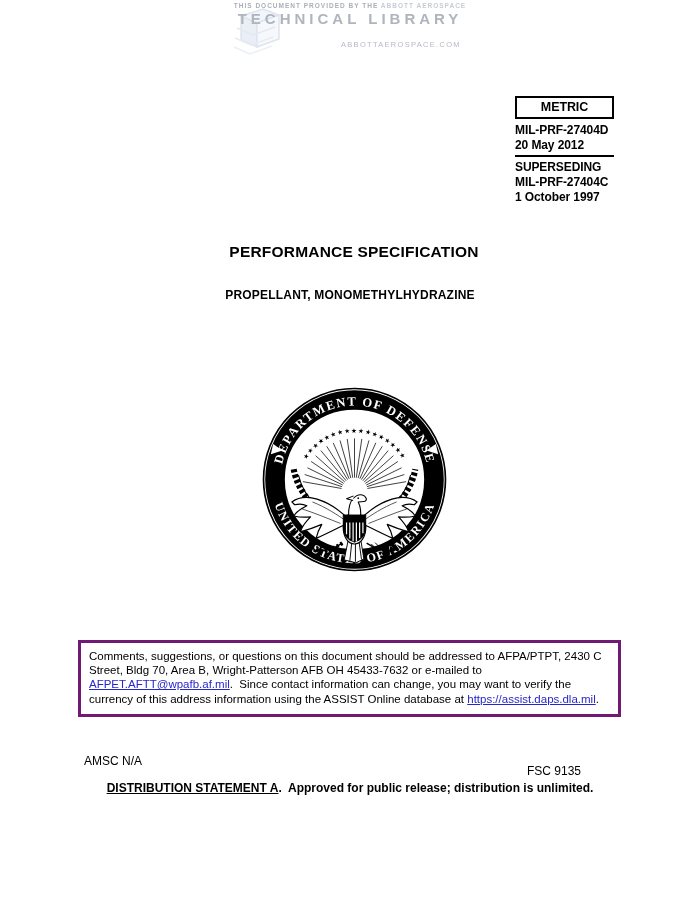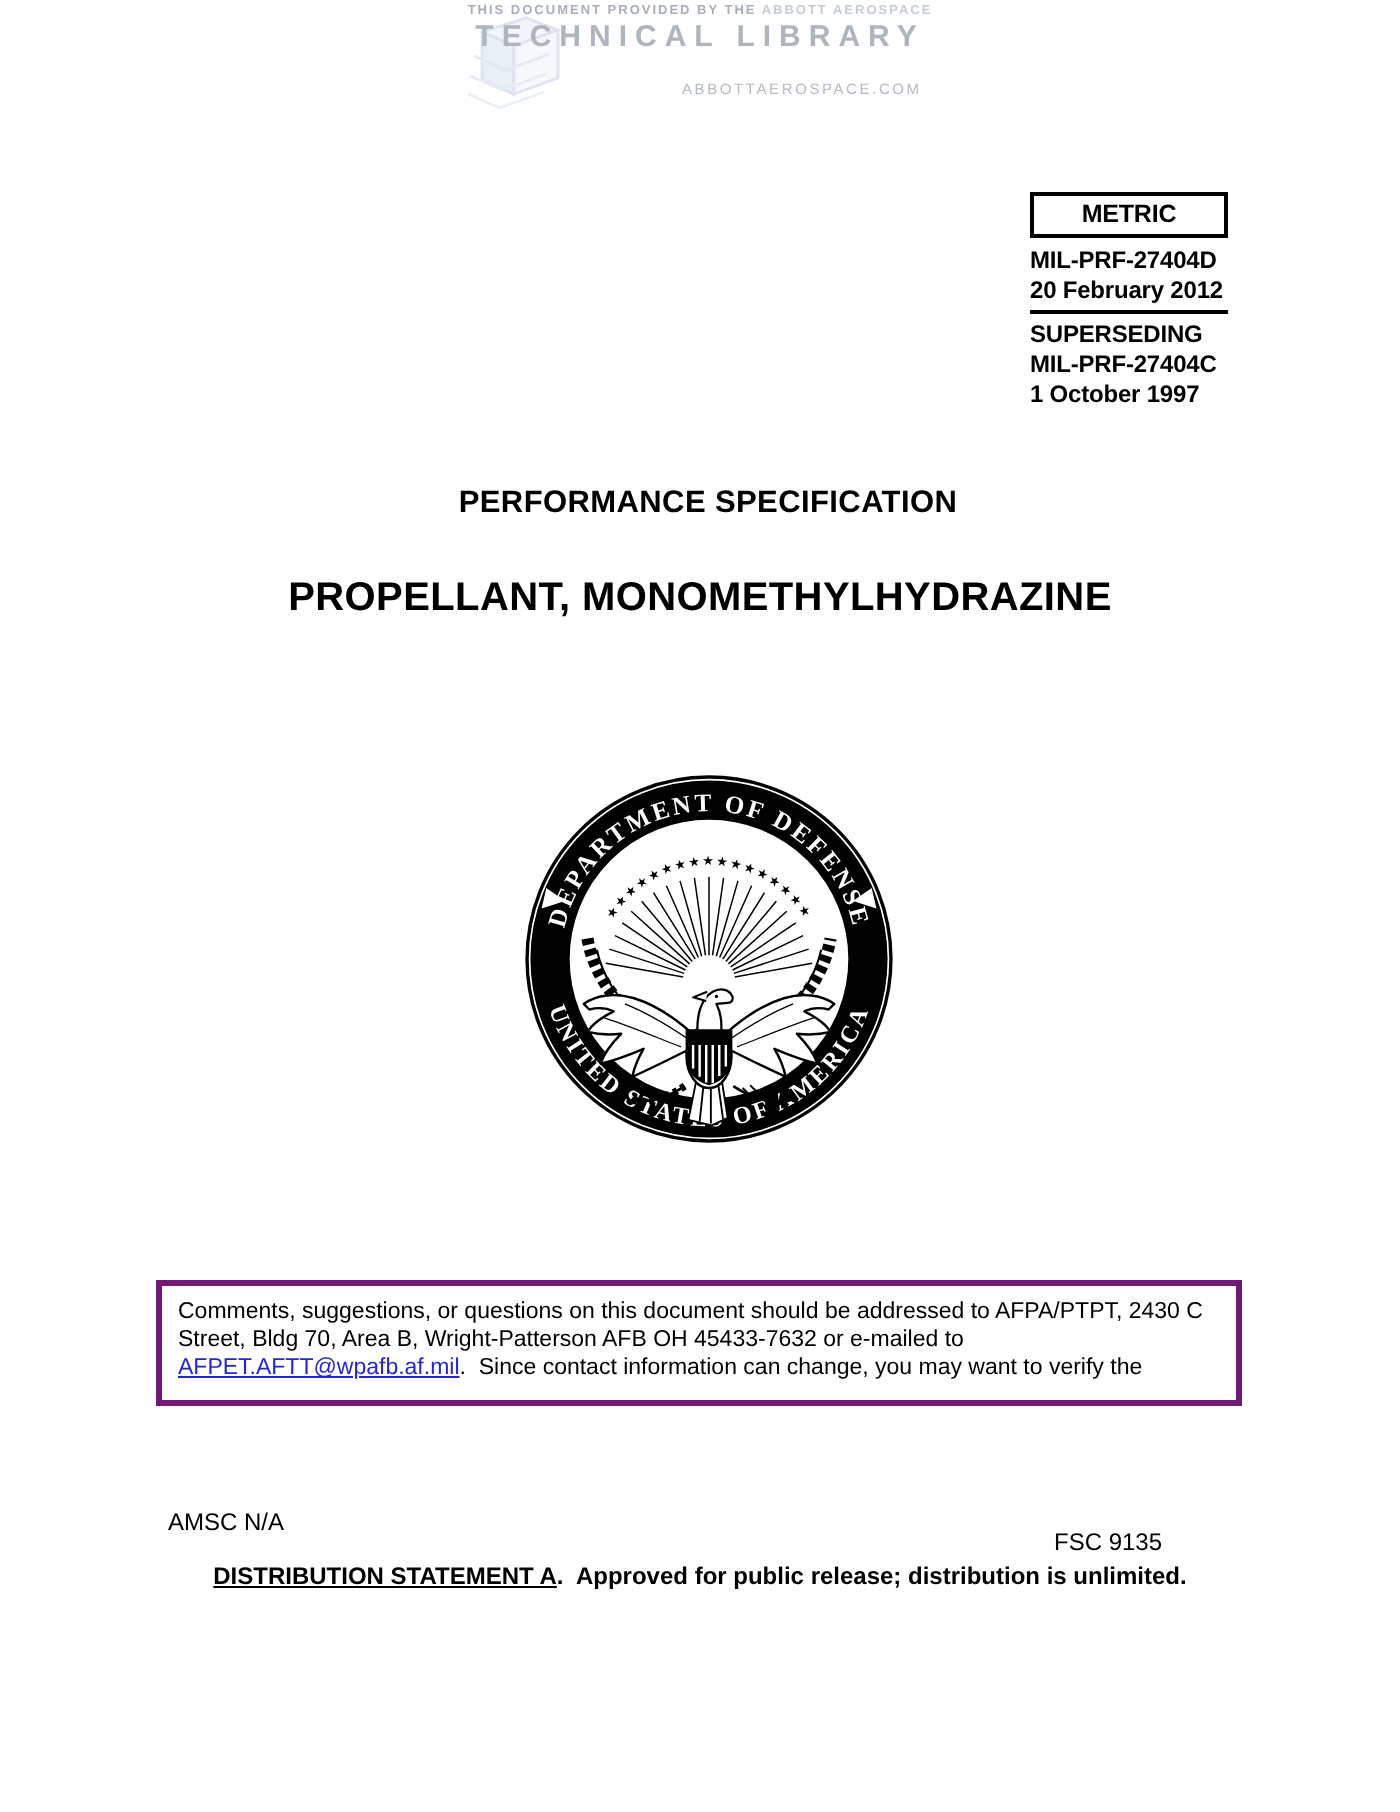--- a/index.html
+++ b/index.html
@@ -14,21 +14,21 @@
   .library-url { top:40px; left:341px; font-size:7.5px; font-weight:normal; letter-spacing:1.3px; color:#b4bac2; }
   .cube-logo { top:6px; left:227px; }
 
   
   .spec-block { top:96px; left:515px; width:100px; font-weight:bold; font-size:12px; line-height:15px; letter-spacing:-0.1px; }
   .metric-box { width:99px; height:23px; border:2px solid #000; text-align:center; line-height:19px; font-size:12.5px; margin-bottom:4px; }
   .spec-divider { border:0; border-top:2px solid #000; width:99px; margin:2px 0 3px 0; }
 
   
   .spec-heading { top:243px; left:4px; width:700px; text-align:center; font-size:15.5px; font-weight:bold; letter-spacing:0.2px; }
-  .spec-subject { top:288px; left:0; width:700px; text-align:center; font-size:20px; font-weight:bold; letter-spacing:0.2px; }
+  .spec-subject { top:288px; left:0; width:700px; text-align:center; font-size:12px; font-weight:bold; letter-spacing:0.2px; }
 
   
   .seal-wrap { top:386px; left:261px; width:187px; height:187px; }
 
   
   .comments-box { top:640px; left:78px; width:543px; border:3px solid #701a75; padding:6px 7px 8px 8px; font-size:11.5px; line-height:14.2px; }
   .comments-box .cline { white-space:pre; }
   a.doclink { color:#2626cc; text-decoration:underline; cursor:pointer; }
 
   
@@ -54,21 +54,21 @@
       </g>
     </svg>
   </div>
   <div class="abs provider-line"><span>THIS DOCUMENT PROVIDED BY THE </span><span class="lighter">ABBOTT AEROSPACE</span></div>
   <div class="abs library-title">TECHNICAL LIBRARY</div>
   <div class="abs library-url">ABBOTTAEROSPACE.COM</div>
 
   <div class="abs spec-block">
     <div class="metric-box"><span>METRIC</span></div>
     <div>MIL-PRF-27404D</div>
-    <div>20 February 2012</div>
+    <div>20 May 2012</div>
     <hr class="spec-divider">
     <div>SUPERSEDING</div>
     <div>MIL-PRF-27404C</div>
     <div>1 October 1997</div>
   </div>
 
   <div class="abs spec-heading">PERFORMANCE SPECIFICATION</div>
   <div class="abs spec-subject">PROPELLANT, MONOMETHYLHYDRAZINE</div>
 
   <div class="abs seal-wrap">
@@ -129,19 +129,20 @@
         <path d="M 88,138 h 24 v 12.5 q 0,13 -12,16.5 q -12,-3.5 -12,-16.5 z" fill="#000" stroke="#000" stroke-width="1"></path>
         <path d="M 91.5,146 V 158.5 M 95,146 V 163 M 98.5,146 V 166 M 102,146 V 166.3 M 105.5,146 V 162.5 M 109,146 V 157.5" stroke="#fff" stroke-width="1.3"></path>
       </g>
     </svg>
   </div>
 
   <div class="abs comments-box">
     <div class="cline">Comments, suggestions, or questions on this document should be addressed to AFPA/PTPT, 2430 C</div>
     <div class="cline">Street, Bldg 70, Area B, Wright-Patterson AFB OH 45433-7632 or e-mailed to</div>
     <div class="cline"><a class="doclink">AFPET.AFTT@wpafb.af.mil</a><span>.  Since contact information can change, you may want to verify the</span></div>
+    <div class="cline"><span>currency of this address information using the ASSIST Online database at </span><a class="doclink">https://assist.daps.dla.mil</a><span>.</span></div>
   </div>
 
   <div class="abs amsc">AMSC N/A</div>
   <div class="abs fsc">FSC 9135</div>
   <div class="abs distribution"><span class="u">DISTRIBUTION STATEMENT A</span><span>.  Approved for public release; distribution is unlimited.</span></div>
 
 </div>
 
 </body></html>

